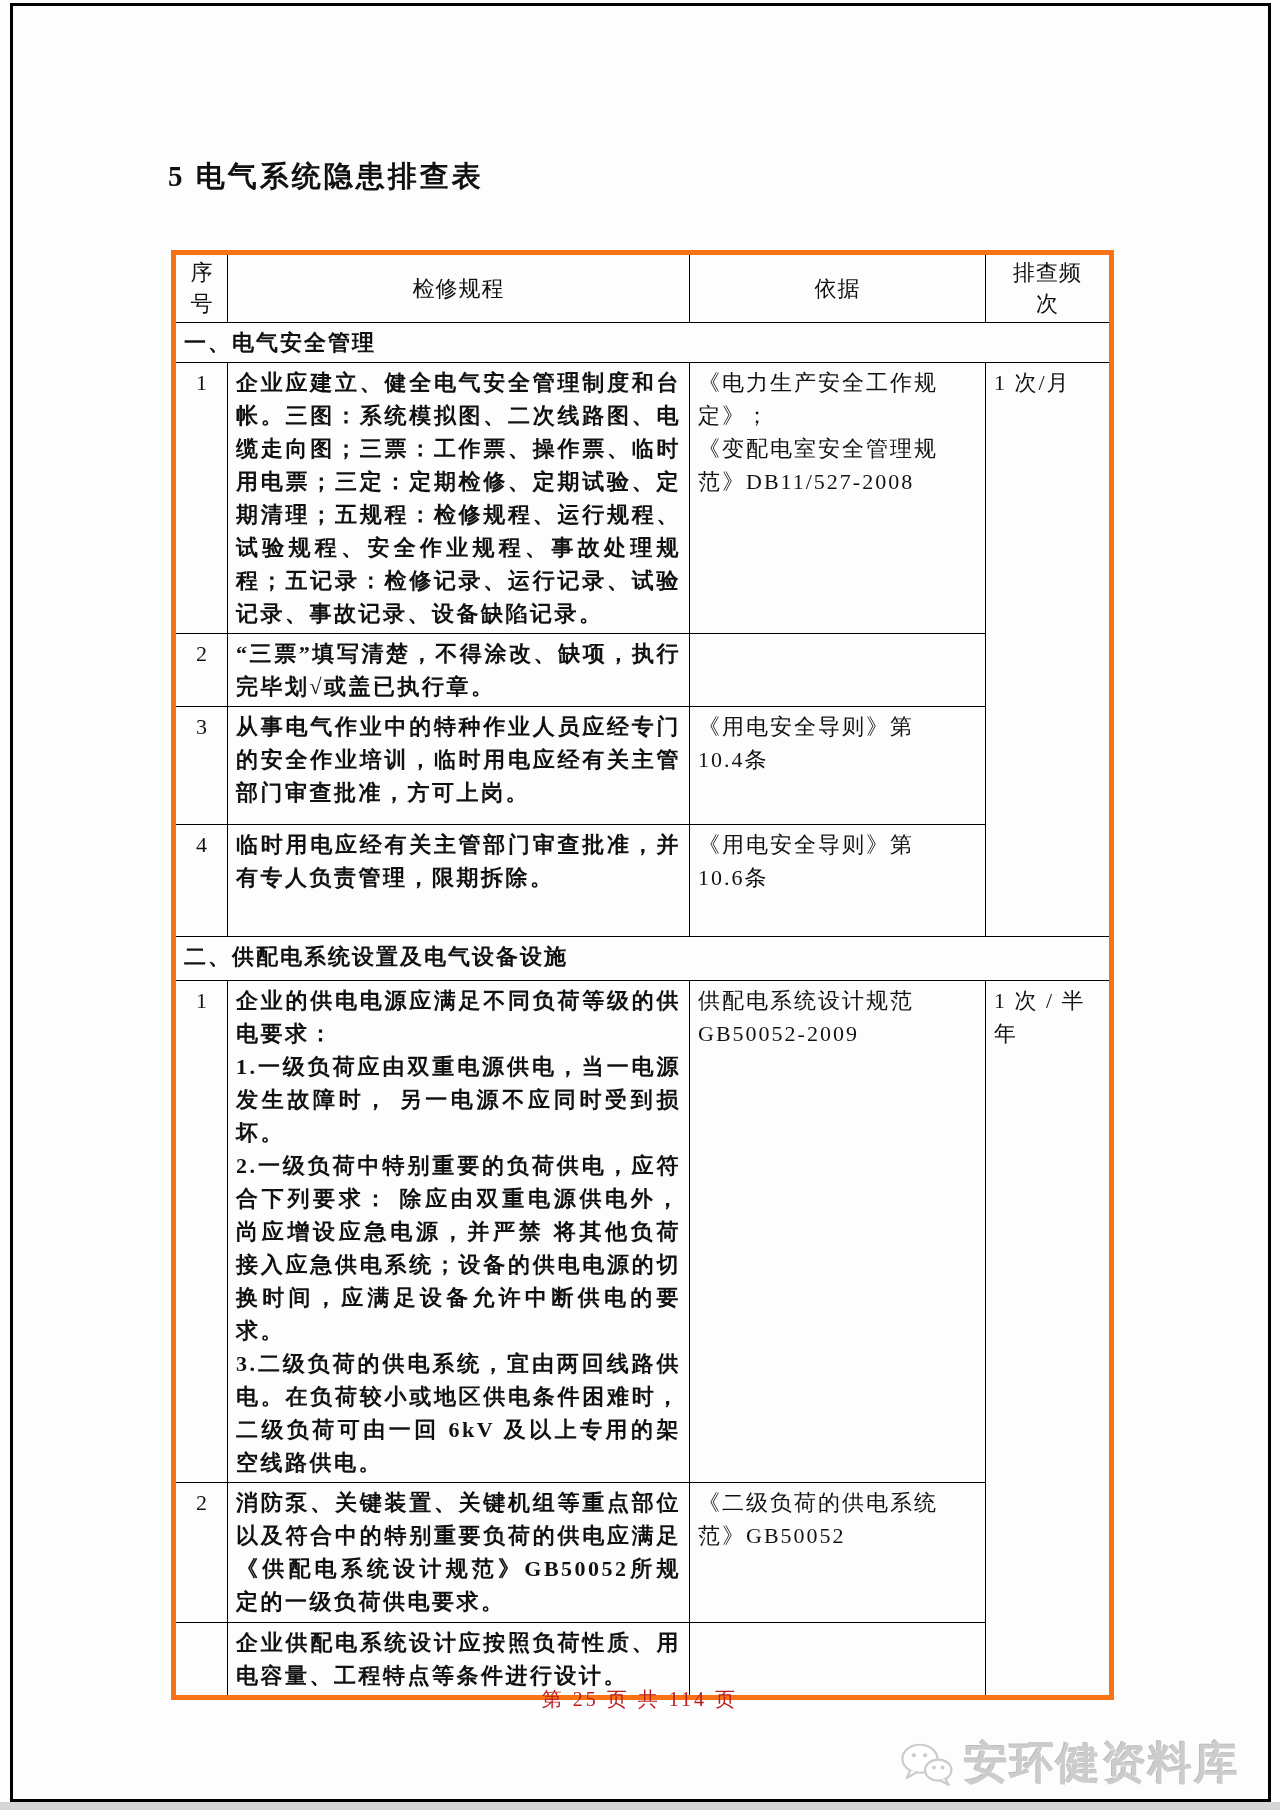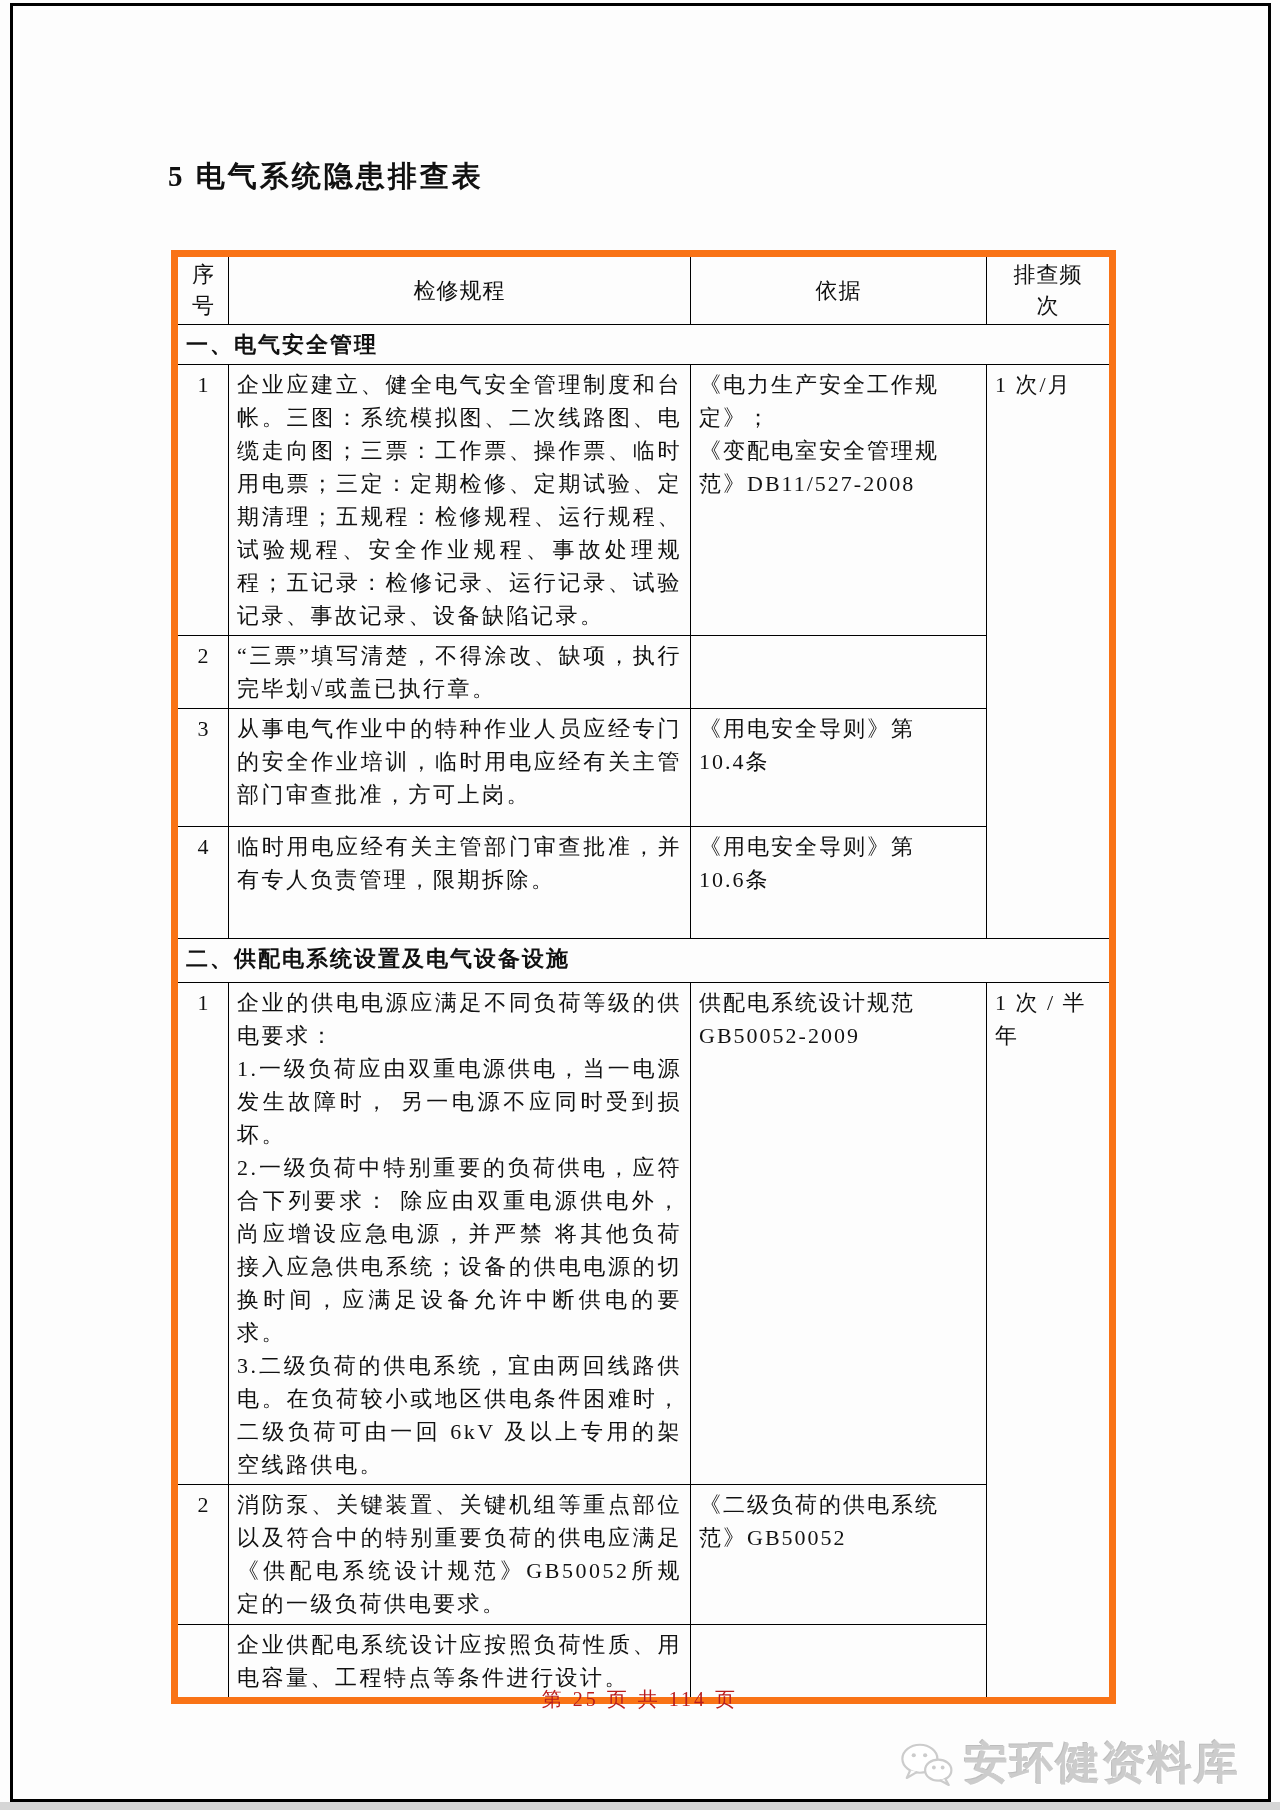--- a/index.html
+++ b/index.html
@@ -7,30 +7,30 @@
         font-family:"Liberation Serif","DejaVu Serif",serif;color:#111;}
   #frame{position:absolute;left:10px;top:3px;right:9px;bottom:8px;border:3px solid #000;pointer-events:none;}
   #bottom-strip{position:absolute;left:0;right:0;bottom:0;height:8px;background:#d6d6d6;}
   #doc-title{position:absolute;left:168px;top:138px;font-size:29px;font-weight:700;letter-spacing:3px;}
   #insp-table{position:absolute;left:171px;top:250px;width:938px;border-collapse:collapse;table-layout:fixed;
               font-size:22px;line-height:33px;}
   #insp-table col.c-no{width:54px;}
   #insp-table col.c-content{width:462px;}
   #insp-table col.c-basis{width:296px;}
   #insp-table col.c-freq{width:126px;}
-  #insp-table{border:7px solid #f97316;}
+  #insp-table{border:5px solid #f97316;}
   #insp-table th,#insp-table td{border:1px solid #000;padding:3px 8px;vertical-align:top;
               overflow:hidden;}
   #insp-table thead tr{height:66px;}
   #insp-table th{font-weight:400;text-align:center;vertical-align:middle;padding:2px;letter-spacing:1px;}
   .th-narrow span{display:inline-block;width:1em;line-height:31px;}
   .th-freq span{display:inline-block;width:3.2em;line-height:31px;}
   td.section-cell{font-weight:700;letter-spacing:2px;padding:2px 6px;vertical-align:middle;}
   td.no-cell{text-align:center;vertical-align:middle;padding:2px;}
-  td.content-cell{text-align:justify;letter-spacing:2.5px;white-space:pre-line;padding:2px 8px 2px 12px;}
+  td.content-cell{text-align:justify;letter-spacing:2.5px;white-space:pre-line;padding:2px 8px 2px 12px;font-weight:bold;}
   td.basis-cell{text-align:justify;letter-spacing:2px;white-space:pre-line;padding:2px 6px 2px 10px;}
   td.freq-cell{letter-spacing:2px;padding:4px 6px 2px 10px;white-space:pre-line;}
   
   #table-body tr:nth-child(1){height:38px;}
   #table-body tr:nth-child(3){height:66px;}
   #table-body tr:nth-child(4){height:118px;}
   #table-body tr:nth-child(5){height:112px;}
   #table-body tr:nth-child(6){height:44px;padding-left:13px;}
   #table-body tr:nth-child(8){height:140px;}
   #table-body tr:nth-child(9){height:66px;}

